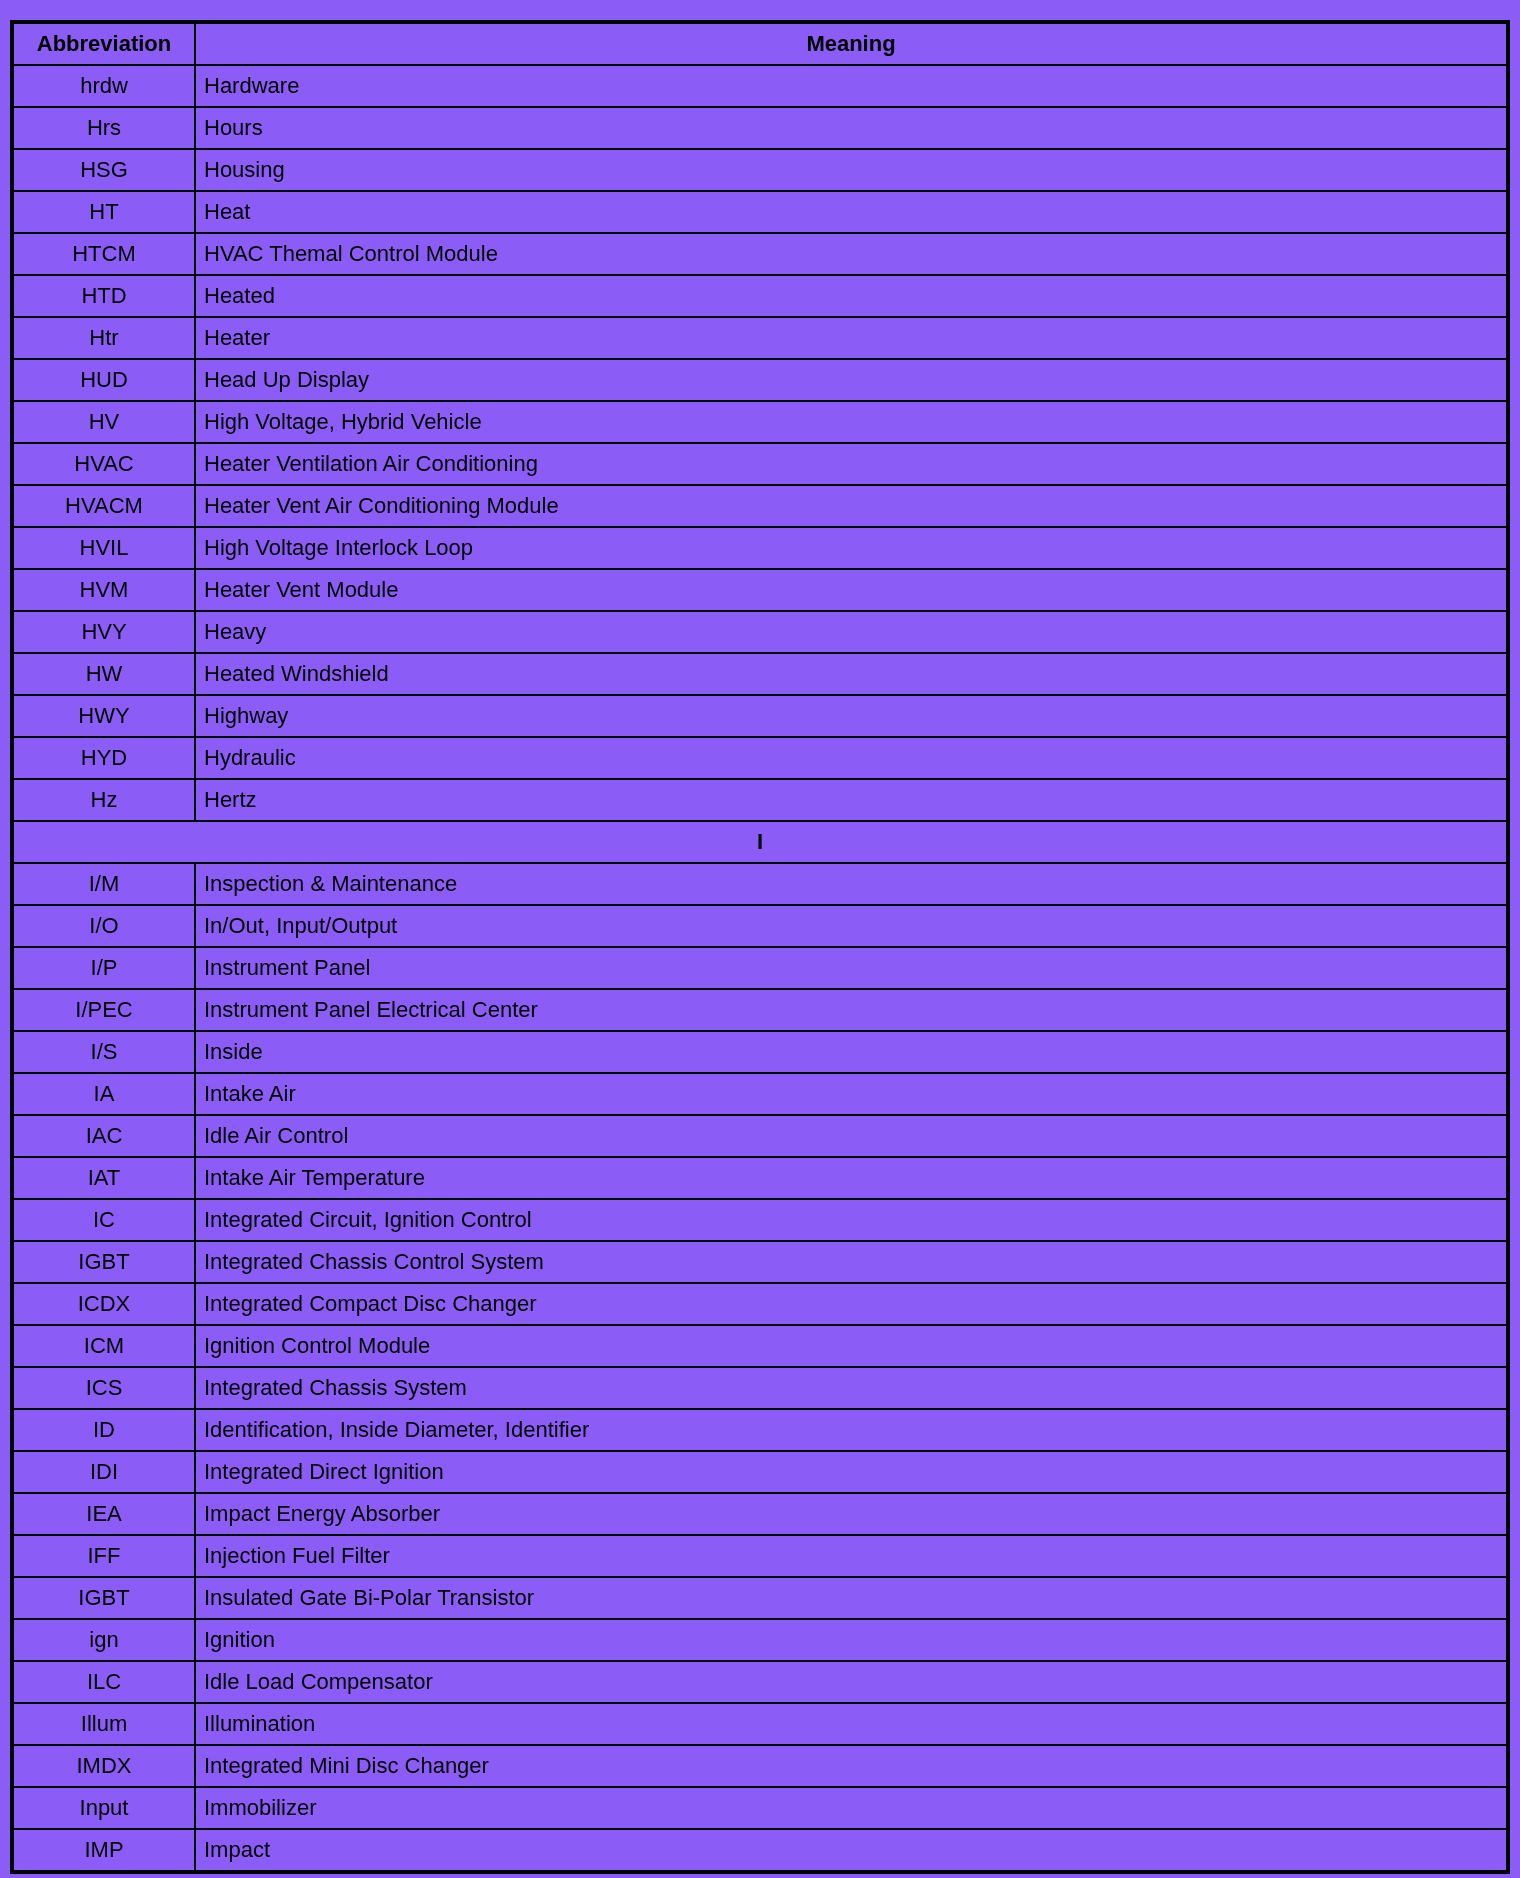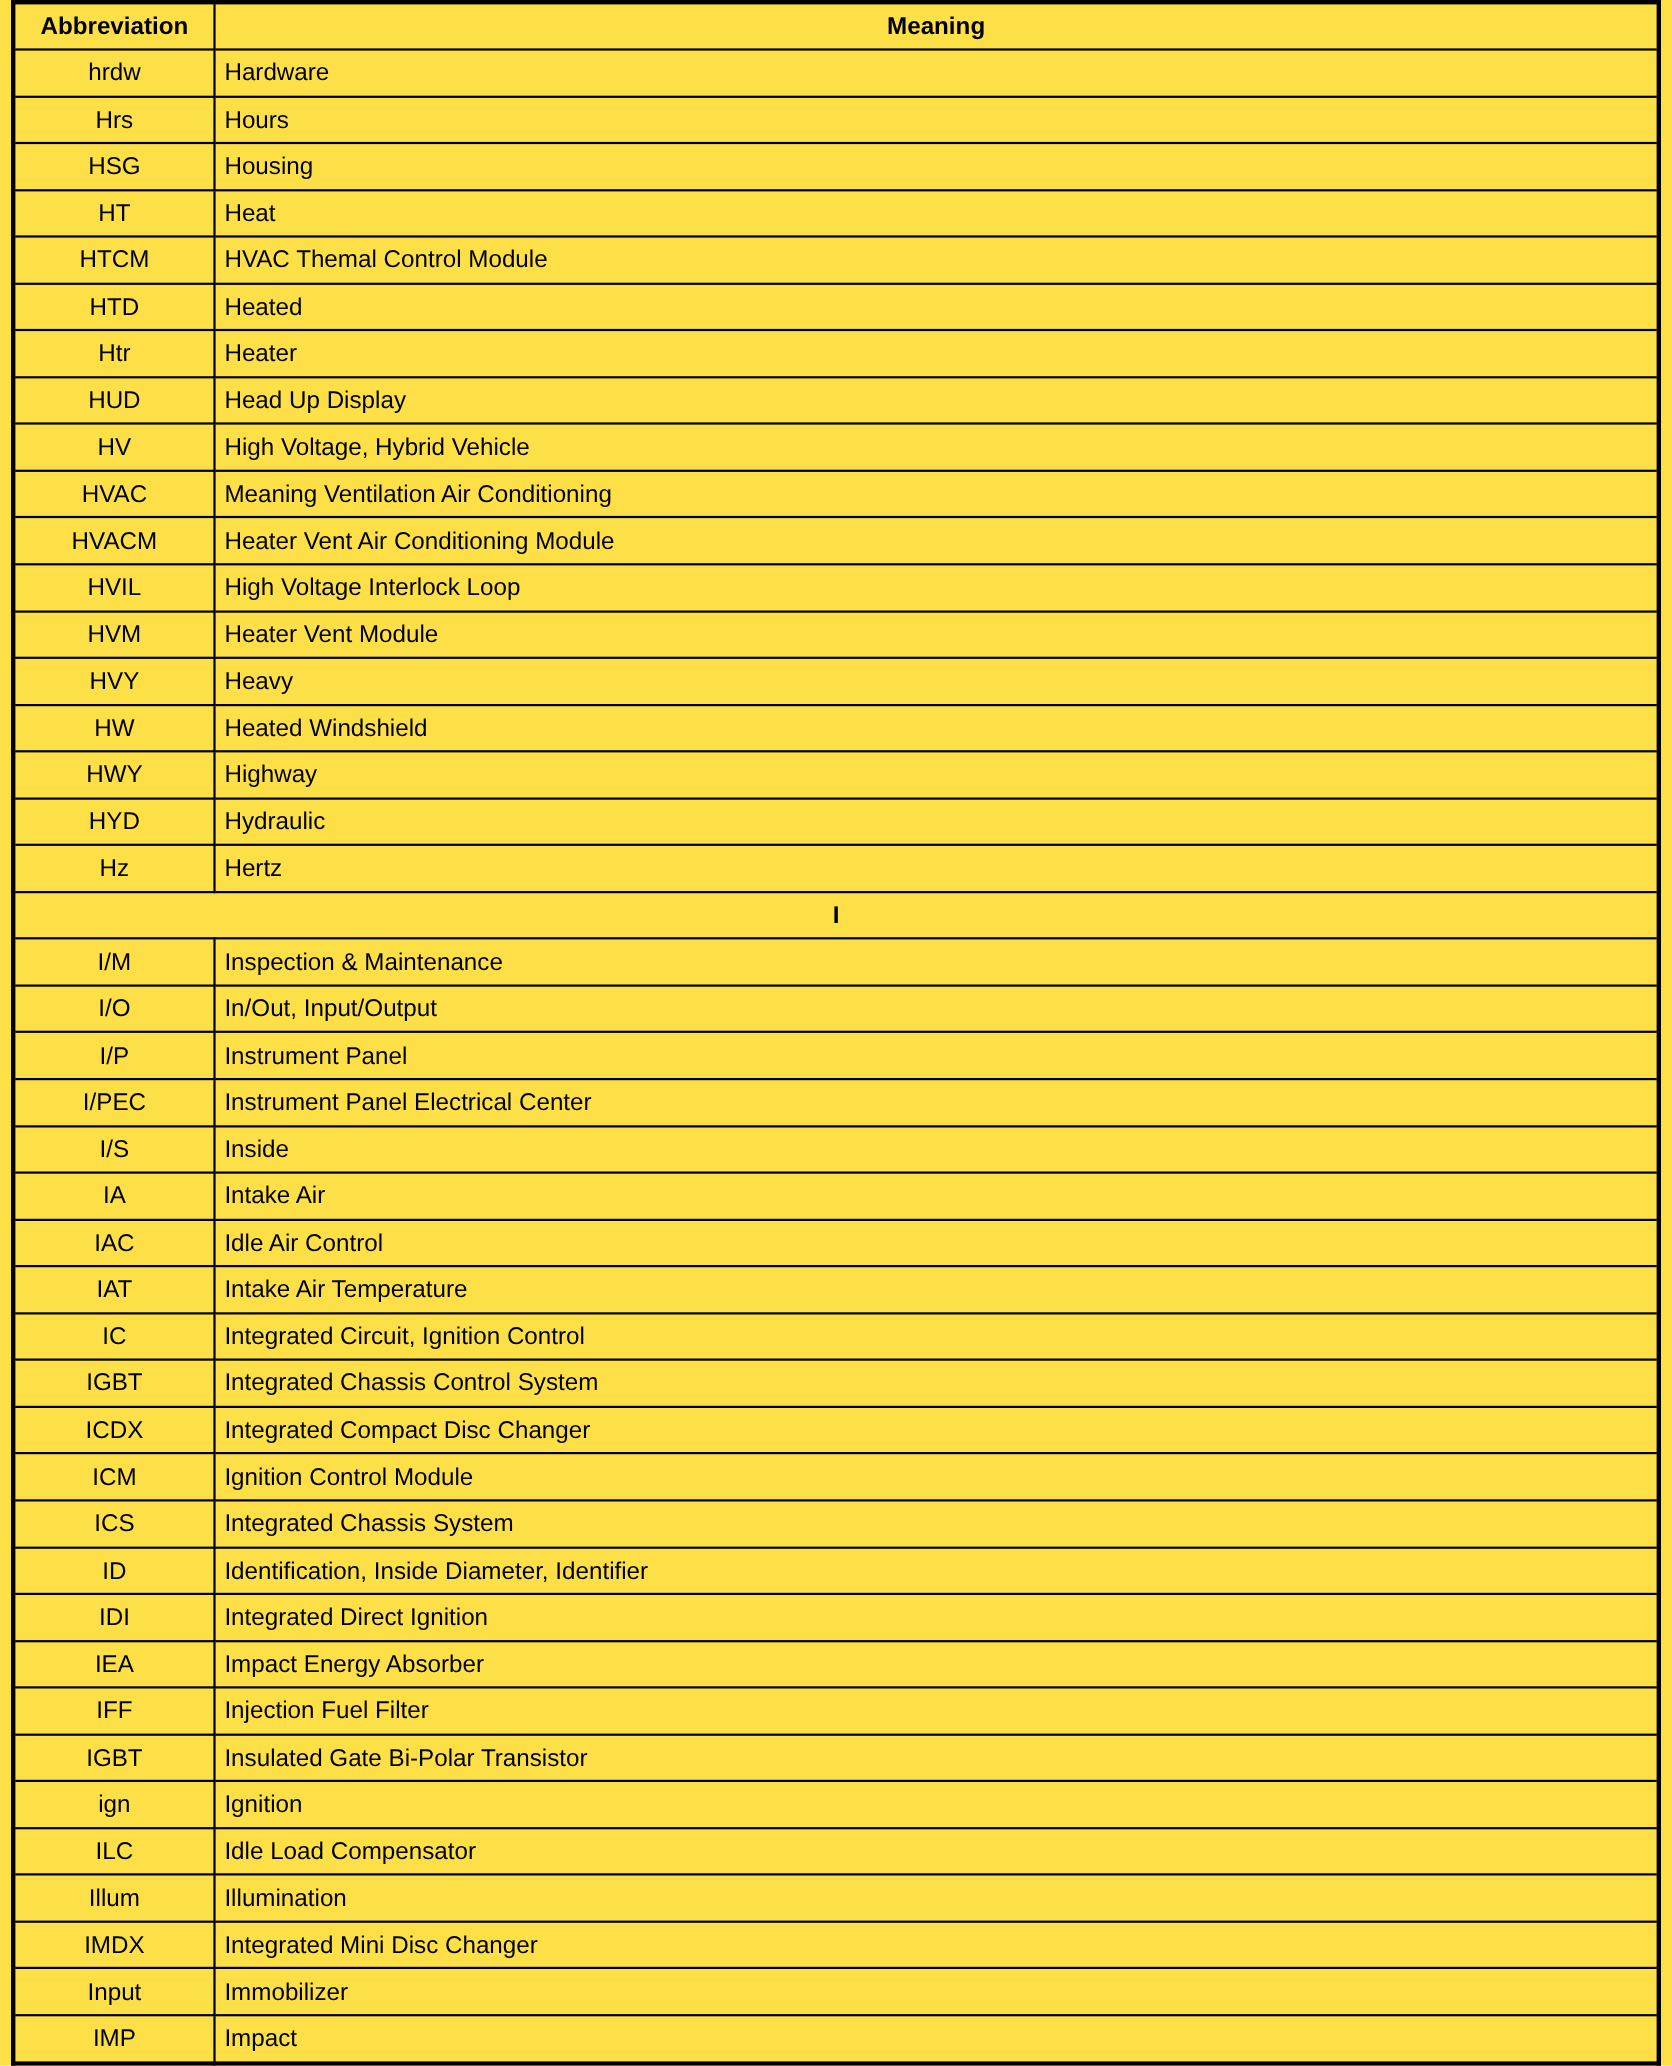--- a/index.html
+++ b/index.html
@@ -5,22 +5,22 @@
   html, body {
     margin: 0;
     padding: 0;
     background: #ffffff;
     font-family: "Liberation Sans", "DejaVu Sans", sans-serif;
   }
   .page {
     width: 1520px;
     height: 1878px;
     box-sizing: border-box;
-    padding: 0 10px;
-    background: #fde047;
+    padding: 20px 10px;
+    background: #8b5cf6;
   }
   table.abbrev-table {
     width: 100%;
     height: 100%;
     border-collapse: collapse;
     table-layout: fixed;
     border: 4px solid #000000;
   }
   table.abbrev-table th,
   table.abbrev-table td {
@@ -101,21 +101,21 @@
         <tr>
           <td class="abbr-cell">HUD</td>
           <td class="meaning-cell">Head Up Display</td>
         </tr>
         <tr>
           <td class="abbr-cell">HV</td>
           <td class="meaning-cell">High Voltage, Hybrid Vehicle</td>
         </tr>
         <tr>
           <td class="abbr-cell">HVAC</td>
-          <td class="meaning-cell">Meaning Ventilation Air Conditioning</td>
+          <td class="meaning-cell">Heater Ventilation Air Conditioning</td>
         </tr>
         <tr>
           <td class="abbr-cell">HVACM</td>
           <td class="meaning-cell">Heater Vent Air Conditioning Module</td>
         </tr>
         <tr>
           <td class="abbr-cell">HVIL</td>
           <td class="meaning-cell">High Voltage Interlock Loop</td>
         </tr>
         <tr>

